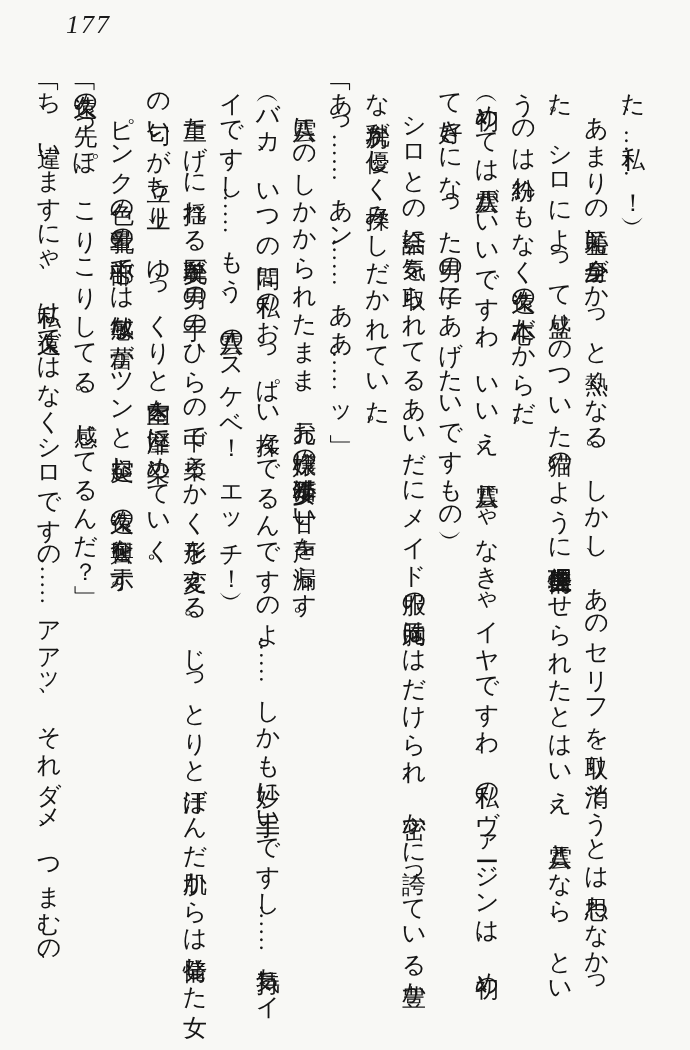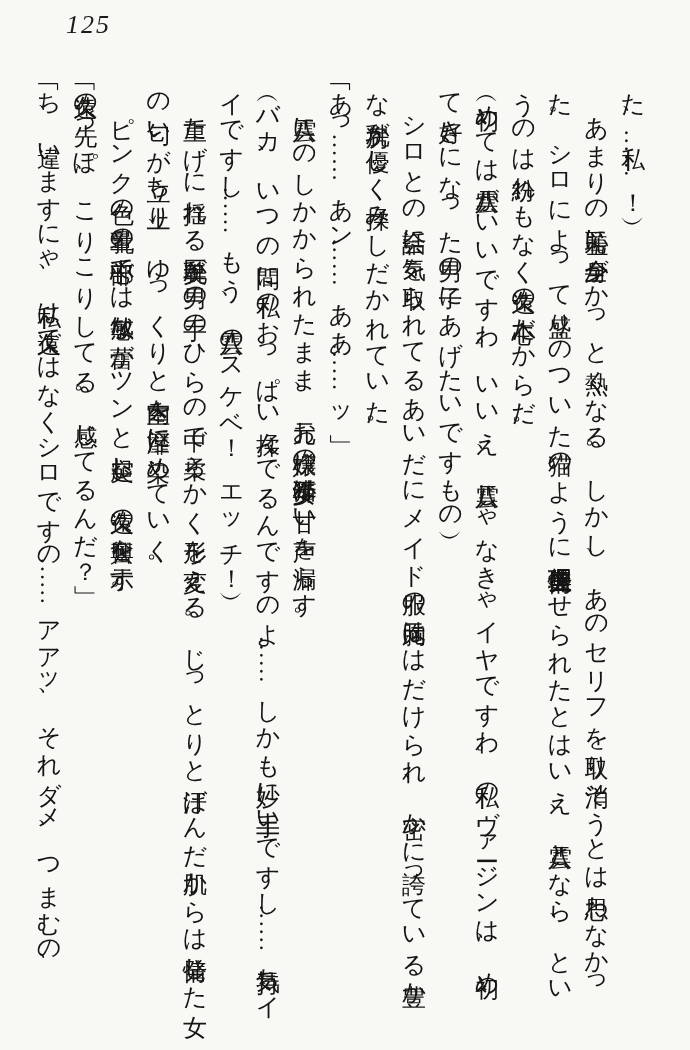--- a/index.html
+++ b/index.html
@@ -42,21 +42,21 @@
   }
   .para { text-indent: 1em; }
   .para.none { text-indent: 0; }
   .para.half { text-indent: 0.5em; letter-spacing: 0.1px; }
   .para.tight { letter-spacing: -0.25px; }
 </style>
 </head>
 <body style="background: rgb(248, 248, 245); color: rgb(21, 21, 21);">
 
 <div class="page">
-  <div class="page-number">125</div>
+  <div class="page-number">177</div>
   <div class="text-area">
       <p class="para none">た、私……！）</p>
       <p class="para full">あまりの羞恥に全身がかっと熱くなる。しかし、あのセリフを取り消そうとは思わなかった。シロによって盛りのついた猫のように無理矢理発情させられたとはいえ、八雲となら、というのは紛れもなく久遠の本心だからだ。</p>
       <p class="para half">（初めては八雲がいいですわ。いいえ、八雲じゃなきゃイヤですわ。私のヴァージンは、初めて好きになった男の子にあげたいですもの）</p>
       <p class="para full">シロとの会話に気を取られてるあいだにメイド服の胸元ははだけられ、密かに誇っている豊かな乳房が優しく揉みしだかれていた。</p>
       <p class="para none">「あっ……あン……ああ……ッ」</p>
       <p class="para full">八雲にのしかかられたまま、元お嬢様の猫耳少女は甘い声を漏らす。</p>
       <p class="para half">（バカ、いつの間に私のおっぱい揉んでるんですのよ……しかも妙に上手いですし​……気持ちイイですし……もう、八雲のスケベ！　エッチ！）</p>
       <p class="para full">重たげに揺れる美巨乳が男の手のひらの中で柔らかく形を変える。じっとりと汗ばんだ肌からは発情した女の匂いが立ち上り、ゆっくりと室内を淫靡に染めていく。</p>
       <p class="para full">ピンク色の乳暈の中心部では敏感な蕾がツンと突起し、久遠の興奮を示す。</p>

